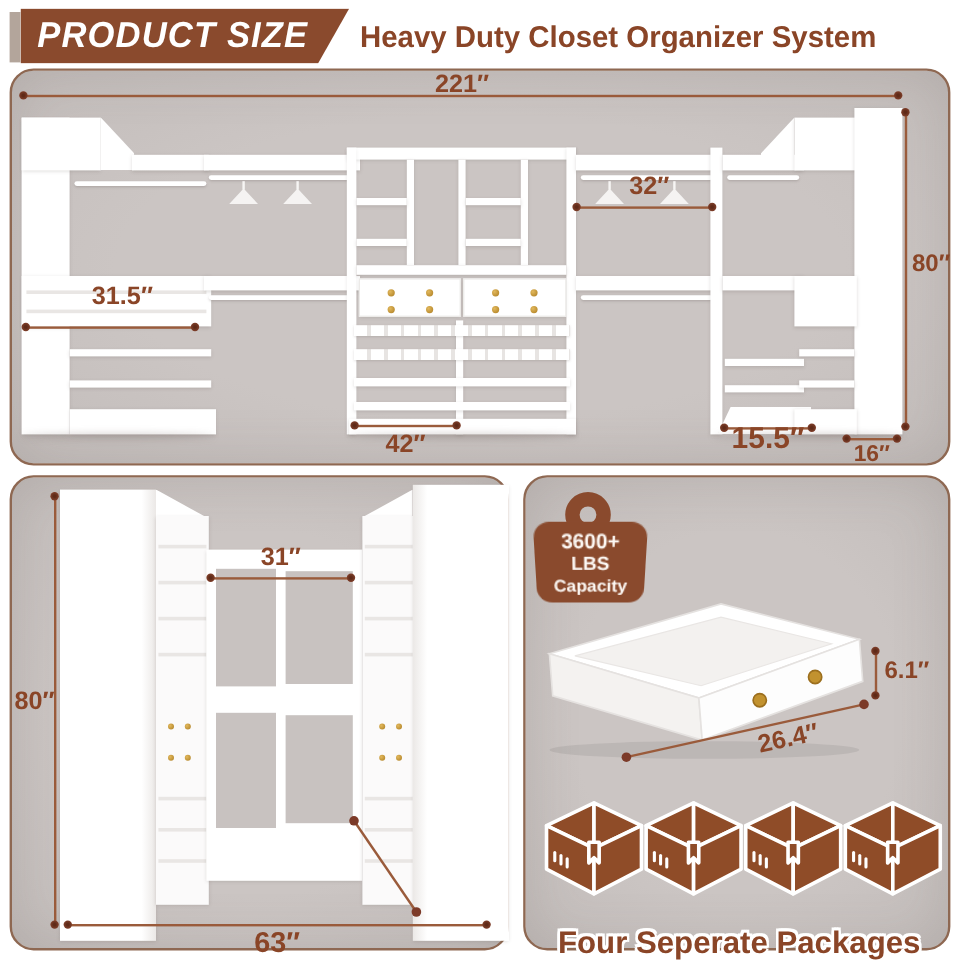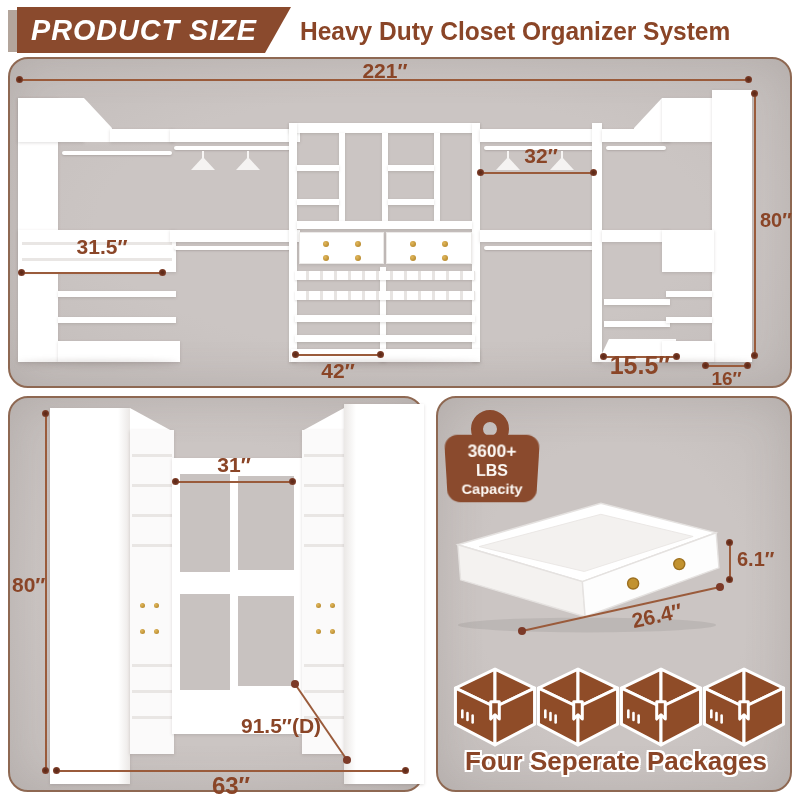--- a/index.html
+++ b/index.html
@@ -45,21 +45,21 @@
         background:radial-gradient(circle,#5f2a18 20%,#82412c 75%);left:-5px;}
   .dl-v::before{top:-2px;} .dl-v::after{bottom:-2px;}
   .dlab{position:absolute;font-weight:bold;font-size:21px;color:#8a4527;text-align:center;white-space:nowrap;}
   
   .badge-loop{position:absolute;left:33px;top:12px;width:14px;height:14px;border:12px solid #8a4a2d;border-radius:50%;}
   .badge-body{position:absolute;left:8px;top:38px;width:92px;height:68px;background:#8a4a2d;border-radius:13px;
               transform:perspective(120px) rotateX(-9deg);display:flex;flex-direction:column;align-items:center;
               justify-content:center;color:#fdf9f5;font-weight:bold;line-height:19px;}
   .badge-body .b1{font-size:17px;} .badge-body .b2{font-size:16px;} .badge-body .b3{font-size:15px;}
   
-  .pkg-label{position:absolute;left:0;top:348px;width:356px;text-align:center;font-weight:bold;font-size:26px;
+  .pkg-label{position:absolute;left:0;top:372px;width:356px;text-align:center;font-weight:bold;font-size:26px;
       color:#8a4527;letter-spacing:0;
       text-shadow:-2px -2px 0 #fff,2px -2px 0 #fff,-2px 2px 0 #fff,2px 2px 0 #fff,0 -2px 0 #fff,0 2px 0 #fff,-2px 0 0 #fff,2px 0 0 #fff;}
   .rot{transform:rotate(-12.5deg);}
 </style>
 </head>
 <body>
 
 <div class="canvas">
 
   <div class="a ribbon-accent"></div>
@@ -201,21 +201,20 @@
 
     <div class="dl-h" style="left:164px;top:83px;width:120px"></div>
     <div class="dlab" style="left:184px;top:55px;width:80px">31″</div>
     <div class="dl-v" style="left:35px;top:14px;height:360px"></div>
     <div class="dlab" style="left:2px;top:175px;font-size:21px">80″</div>
     <svg style="position:absolute;left:0;top:0" width="416" height="396" viewBox="0 0 416 396">
       <line x1="285" y1="286" x2="337" y2="362" stroke="#9a5b3b" stroke-width="2"></line>
       <circle cx="285" cy="286" r="4" fill="#7c3a28"></circle>
       <circle cx="337" cy="362" r="4" fill="#7c3a28"></circle>
     </svg>
-    <div class="dlab" style="left:216px;top:316px;width:110px">91.5″(D)</div>
     <div class="dl-h" style="left:45px;top:372px;width:352px"></div>
     <div class="dlab" style="left:176px;top:374px;width:90px;font-size:24px">63″</div>
   </div>
 
   <div class="a panel details-panel">
 
     <div style="position:absolute;left:0;top:0;width:120px;height:120px">
       <div class="badge-loop"></div>
       <div class="badge-body">
         <span class="b1">3600+</span>

